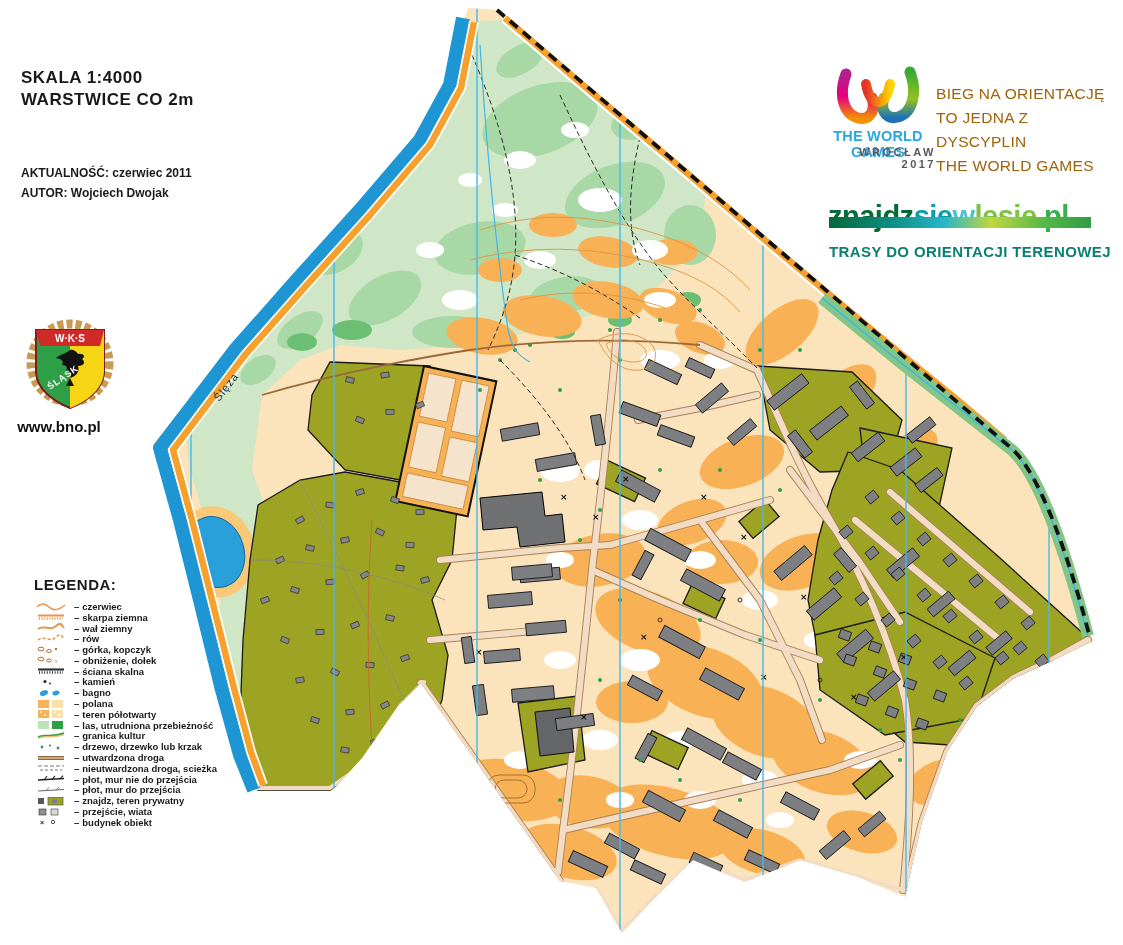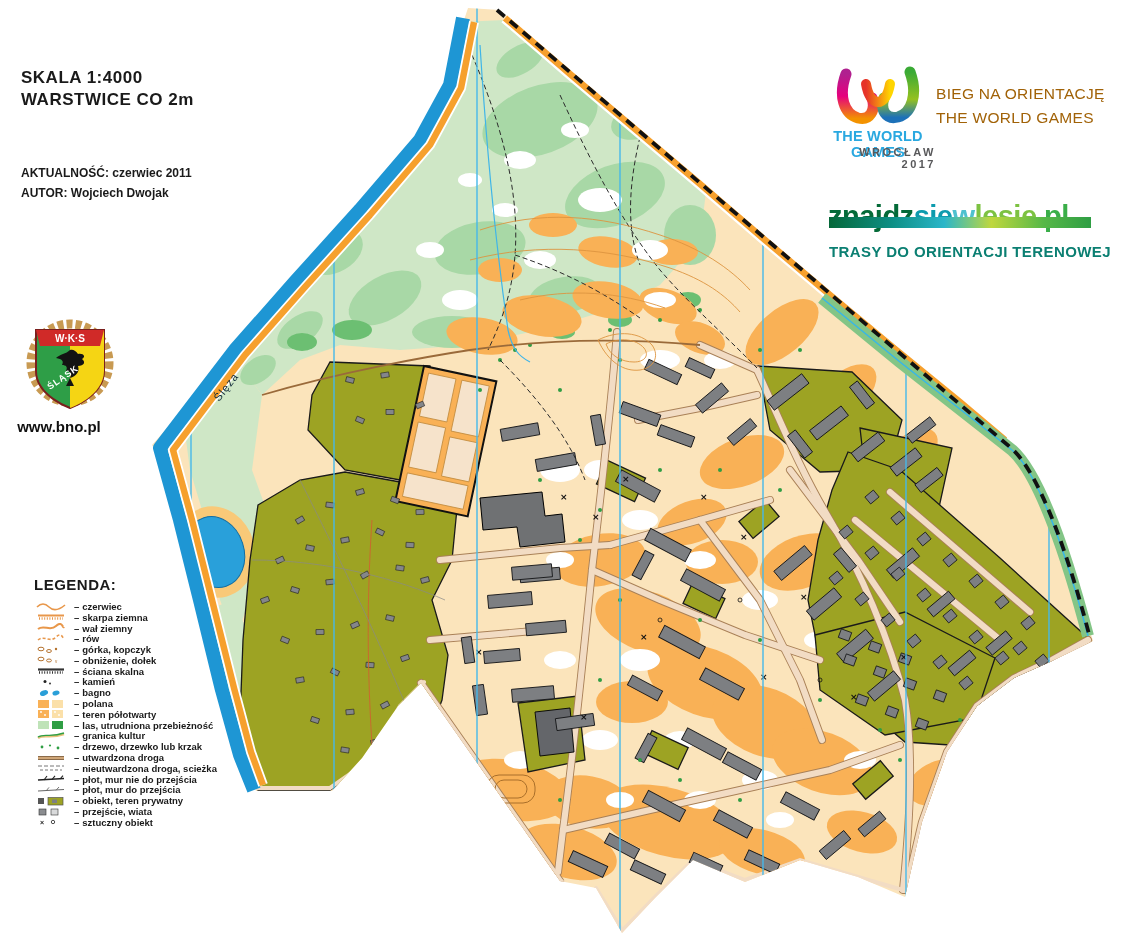--- a/index.html
+++ b/index.html
@@ -649,37 +649,37 @@
           <span class="ldash">–</span>
           <span class="llabel">płot, mur do przejścia</span>
         </div>
         <div class="lrow">
           <svg class="licon" viewBox="0 0 30 10">
             <rect x="2" y="2" width="6" height="6" fill="#555"></rect>
             <rect x="12" y="1.5" width="15" height="7.5" fill="#9da323" stroke="#555" stroke-width=".7"></rect>
             <rect x="16" y="3.5" width="5" height="3.5" fill="#7d7f82"></rect>
           </svg>
           <span class="ldash">–</span>
-          <span class="llabel">obiekt, teren prywatny</span>
+          <span class="llabel">znajdz, teren prywatny</span>
         </div>
         <div class="lrow">
           <svg class="licon" viewBox="0 0 30 10">
             <rect x="3" y="2" width="7" height="6" fill="#8b8d90" stroke="#333" stroke-width=".6"></rect>
             <rect x="15" y="2" width="7" height="6" fill="#d9dadb" stroke="#333" stroke-width=".6"></rect>
           </svg>
           <span class="ldash">–</span>
           <span class="llabel">przejście, wiata</span>
         </div>
         <div class="lrow">
           <svg class="licon" viewBox="0 0 30 10">
             <text x="4" y="8" style="font:bold 7px sans-serif" fill="#222">×</text>
             <circle cx="17" cy="5" r="1.7" stroke="#222" fill="none" stroke-width=".8"></circle>
           </svg>
           <span class="ldash">–</span>
-          <span class="llabel">sztuczny obiekt</span>
+          <span class="llabel">budynek obiekt</span>
         </div>
       </div>
   </div>
 
   <svg class="twg-logo" width="84" height="60" viewBox="0 0 84 60">
     <defs>
       <linearGradient id="twgL" x1="0" y1="0" x2="0" y2="1">
         <stop offset="0" stop-color="#b0208f"></stop>
           <stop offset=".5" stop-color="#e6007e"></stop>
           <stop offset="1" stop-color="#f39200"></stop>
@@ -695,19 +695,20 @@
       </linearGradient>
     </defs>
     <path d="M10,8 C2,30 8,48 22,52 C34,55 40,44 36,32" fill="none" stroke="url(#twgL)" stroke-width="11" stroke-linecap="round"></path>
     <path d="M74,6 C82,28 76,47 62,51 C50,54 44,44 48,32" fill="none" stroke="url(#twgR)" stroke-width="11" stroke-linecap="round"></path>
     <path d="M30,18 C34,42 50,42 54,18" fill="none" stroke="url(#twgC)" stroke-width="10" stroke-linecap="round"></path>
   </svg>
   <div class="twg-name" style="color: rgb(41, 168, 224);">THE WORLD GAMES</div>
   <div class="twg-city">WROCŁAW 2017</div>
   <div class="twg-lines">
       <div>BIEG NA ORIENTACJĘ</div>
+      <div>TO JEDNA Z DYSCYPLIN</div>
       <div>THE WORLD GAMES</div>
     </div>
 
   <div class="zwl"><span style="color: rgb(4, 106, 56);">znajdz</span><span style="color: rgb(13, 155, 174);">sie</span><span style="color: rgb(79, 193, 207);">w</span><span style="color: rgb(125, 194, 66);">lesie</span><span style="color: rgb(58, 174, 73);">.pl</span></div>
   <div class="zwl-bar"></div>
   <div class="zwl-tag" style="color: rgb(11, 127, 114);">TRASY DO ORIENTACJI TERENOWEJ</div>
 </div>
 
 </body></html>

